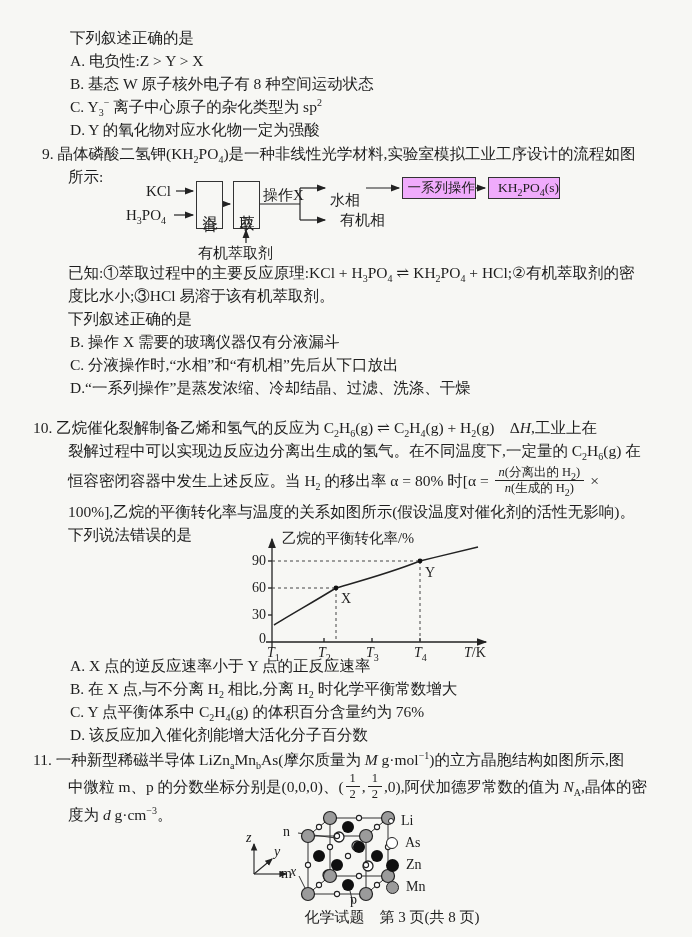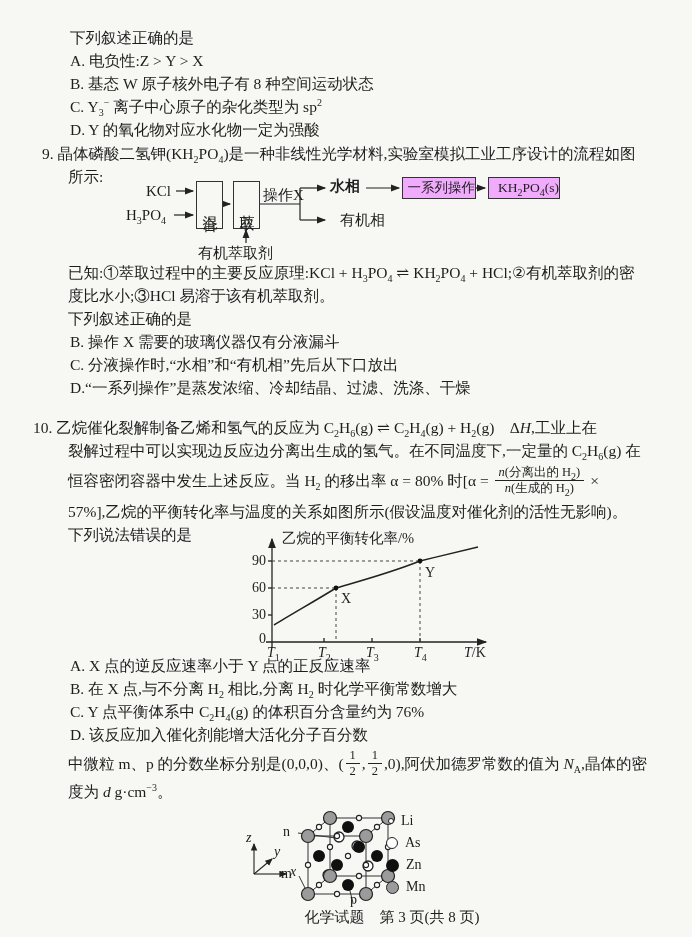--- a/index.html
+++ b/index.html
@@ -82,21 +82,21 @@
         <line x1="366" y1="11" x2="399" y2="11" marker-end="url(#ah1)"></line>
         <line x1="475" y1="11" x2="485" y2="11" marker-end="url(#ah1)"></line>
         <line x1="246" y1="66" x2="246" y2="53" marker-end="url(#ah1)"></line>
       </g>
     </svg>
     <span class="fc-label" style="left:146px;top:5px;">KCl</span>
     <span class="fc-label" style="left:126px;top:29px;">H<sub>3</sub>PO<sub>4</sub></span>
     <div class="vbox" style="left:196px;top:4px;">混合</div>
     <div class="vbox" style="left:233px;top:4px;">萃取</div>
     <span class="fc-label" style="left:263px;top:9px;">操作X</span>
-    <span class="fc-label" style="left:330px;top:0;font-weight:bold;">水相</span>
+    <span class="fc-label" style="left:330px;top:14px;">水相</span>
     <span class="fc-label" style="left:340px;top:34px;">有机相</span>
     <div class="hbox" style="left:402px;top:0px;width:72px;">一系列操作</div>
     <div class="hbox" style="left:488px;top:0px;width:70px;">KH<sub>2</sub>PO<sub>4</sub>(s)</div>
     <span class="fc-label" style="left:198px;top:67px;">有机萃取剂</span>
   </div>
 
   <div class="abs" style="left:0;top:261px;width:564px;">
     <div class="line ind-cont">已知:①萃取过程中的主要反应原理:KCl + H<sub>3</sub>PO<sub>4</sub> ⇌ KH<sub>2</sub>PO<sub>4</sub> + HCl;②有机萃取剂的密</div>
     <div class="line ind-cont">度比水小;③HCl 易溶于该有机萃取剂。</div>
     <div class="line ind-cont">下列叙述正确的是</div>
@@ -105,21 +105,21 @@
     <div class="line ind-opt">D.“一系列操作”是蒸发浓缩、冷却结晶、过滤、洗涤、干燥</div>
   </div>
 
   <div class="abs" style="left:0;top:416px;width:692px;">
     <div class="line ind-num10">10. 乙烷催化裂解制备乙烯和氢气的反应为 C<sub>2</sub>H<sub>6</sub>(g) ⇌ C<sub>2</sub>H<sub>4</sub>(g) + H<sub>2</sub>(g)　Δ<i>H</i>,工业上在</div>
     <div class="line ind-cont">裂解过程中可以实现边反应边分离出生成的氢气。在不同温度下,一定量的 C<sub>2</sub>H<sub>6</sub>(g) 在</div>
     <div class="line ind-cont tall38">恒容密闭容器中发生上述反应。当 H<sub>2</sub> 的移出率 α = 80% 时[α = <span class="frac">
           <span class="fn"><i>n</i>(分离出的 H<sub>2</sub>)</span>
           <span class="fd"><i>n</i>(生成的 H<sub>2</sub>)</span>
         </span> ×</div>
-    <div class="line ind-cont">57%],乙烷的平衡转化率与温度的关系如图所示(假设温度对催化剂的活性无影响)。</div>
+    <div class="line ind-cont">100%],乙烷的平衡转化率与温度的关系如图所示(假设温度对催化剂的活性无影响)。</div>
     <div class="line ind-cont">下列说法错误的是</div>
   </div>
 
   <div class="abs" style="left:230px;top:530px;width:290px;height:126px;">
     <svg class="abs" style="left:0;top:0;" width="290" height="126">
       <defs>
         <marker id="ah2" markerWidth="9" markerHeight="8" refX="7" refY="3" orient="auto">
           <path d="M0,0 L8,3 L0,6 z" fill="#222"></path>
         </marker>
       </defs>
@@ -158,20 +158,21 @@
   </div>
 
   <div class="abs" style="left:0;top:654px;width:692px;">
     <div class="line ind-opt">A. X 点的逆反应速率小于 Y 点的正反应速率</div>
     <div class="line ind-opt">B. 在 X 点,与不分离 H<sub>2</sub> 相比,分离 H<sub>2</sub> 时化学平衡常数增大</div>
     <div class="line ind-opt">C. Y 点平衡体系中 C<sub>2</sub>H<sub>4</sub>(g) 的体积百分含量约为 76%</div>
     <div class="line ind-opt">D. 该反应加入催化剂能增大活化分子百分数</div>
   </div>
 
   <div class="abs" style="left:0;top:748px;width:692px;">
+    <div class="line ind-num10">11. 一种新型稀磁半导体 LiZn<sub>a</sub>Mn<sub>b</sub>As(摩尔质量为 <i>M</i> g·mol<sup>−1</sup>)的立方晶胞结构如图所示,图</div>
     <div class="line ind-cont tall32">中微粒 m、p 的分数坐标分别是(0,0,0)、(<span class="frac">
           <span class="fn">1</span>
           <span class="fd">2</span>
         </span>,<span class="frac">
           <span class="fn">1</span>
           <span class="fd">2</span>
         </span>,0),阿伏加德罗常数的值为 <i>N</i><sub>A</sub>,晶体的密</div>
     <div class="line ind-cont">度为 <i>d</i> g·cm<sup>−3</sup>。</div>
   </div>
 

